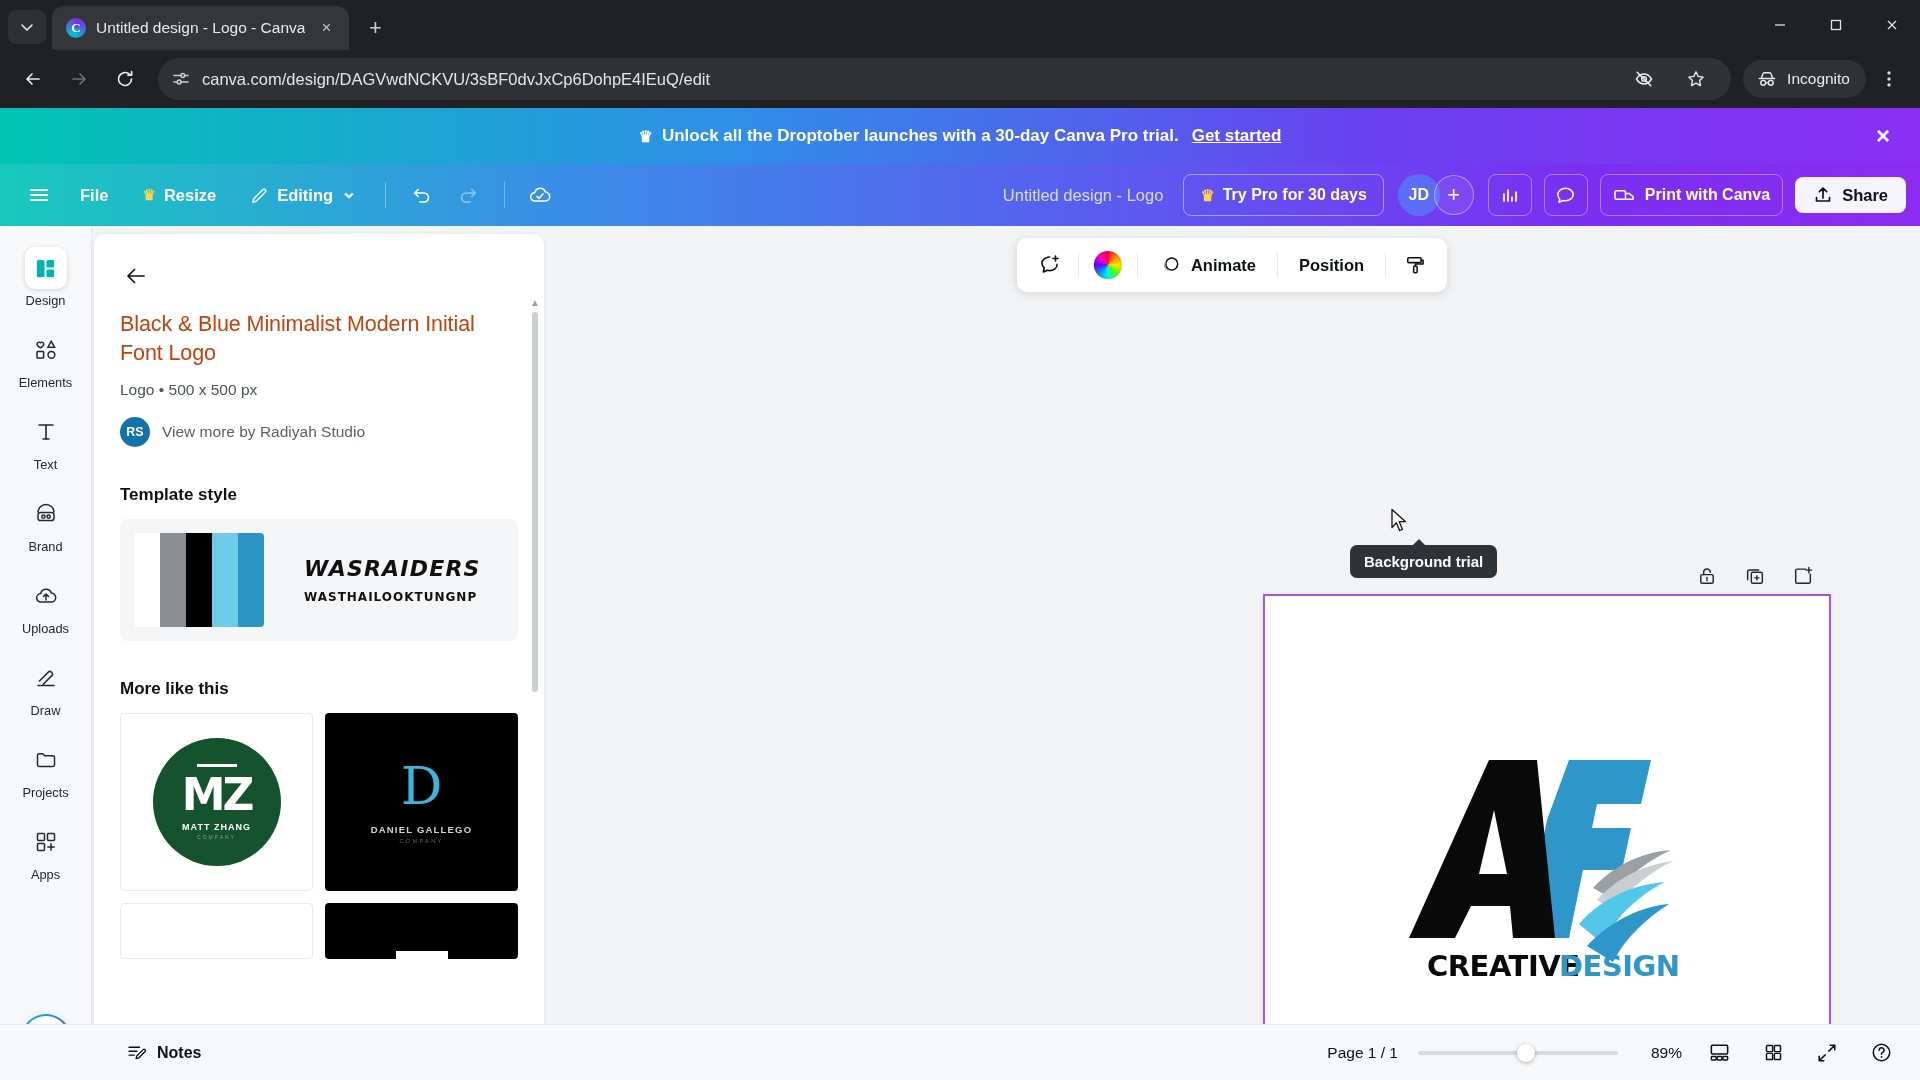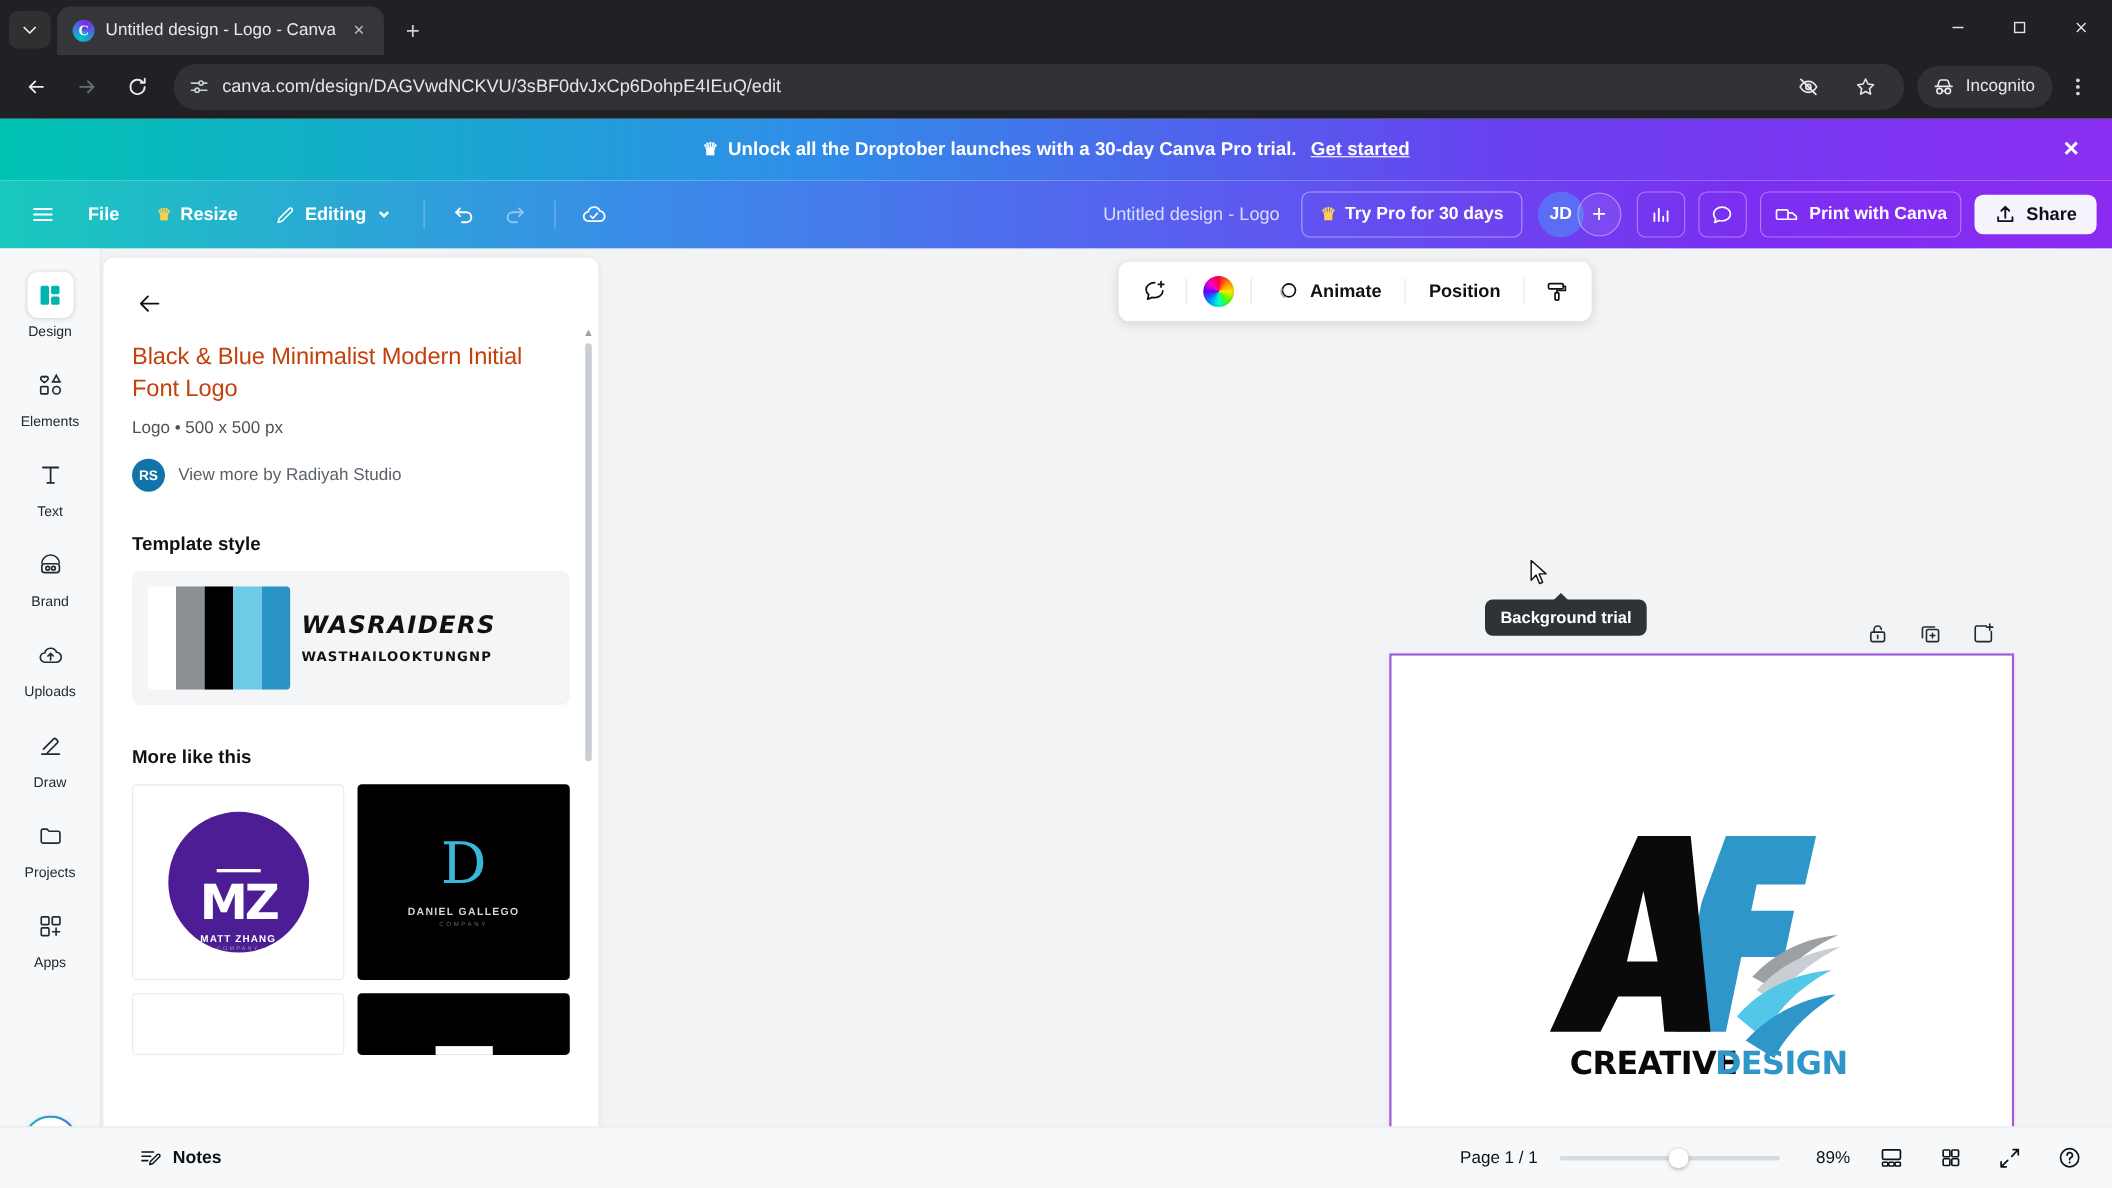--- a/index.html
+++ b/index.html
@@ -197,40 +197,40 @@
     display: flex; align-items: center; justify-content: center; flex: none;
   }
   .author-name { font-size: 15.5px; color: #5a6168; }
   .sec-h { font-size: 17px; font-weight: 700; color: #0d1216; margin: 38px 0 14px; }
   .style-card {
     background: #f4f5f6; border-radius: 8px; height: 122px;
     display: flex; align-items: center; padding: 0; cursor: pointer; overflow: hidden;
   }
   .swatches { display: flex; height: 94px; margin-left: 14px; border-radius: 4px; overflow: hidden; }
   .swatches i { display: block; width: 26px; height: 100%; }
-  .style-txt { margin-left: 10px; }
+  .style-txt { margin-left: 40px; }
   .style-txt .s1 {
     font-size: 22px; font-weight: 900; font-style: italic; letter-spacing: 1.2px;
     color: #111; font-family: "DejaVu Sans", sans-serif;
   }
   .style-txt .s2 {
     font-size: 12px; font-weight: 700; letter-spacing: 1px; color: #111; margin-top: 9px;
     font-family: "DejaVu Sans", sans-serif;
   }
   .grid2 { display: grid; grid-template-columns: 1fr 1fr; gap: 12px; margin-top: 6px; }
   .thumb { height: 178px; border-radius: 4px; overflow: hidden; cursor: pointer; position: relative; }
   .thumb.white { background: #fff; border: 1px solid #e7e9eb; }
   .thumb.black { background: #000; }
   .thumb-half { height: 56px; }
 
   
   .mz-wrap { width: 100%; height: 100%; display:flex; align-items:center; justify-content:center; }
   .mz-circle {
-    width: 128px; height: 128px; border-radius: 50%; background: #4c1d95;
-    display: flex; flex-direction: column; align-items: center; justify-content: flex-end;
+    width: 128px; height: 128px; border-radius: 50%; background: #14532d;
+    display: flex; flex-direction: column; align-items: center; justify-content: center;
     color: #fff;
   }
   .mz-letters { font-size: 44px; font-weight: 900; letter-spacing: -3px; font-family: "DejaVu Sans", sans-serif; }
   .mz-name { font-size: 9px; font-weight: 700; letter-spacing: 1px; margin-top: 2px; }
   .mz-sub { font-size: 5px; letter-spacing: 2px; color: #9a9a9a; margin-top: 2px; }
   .dg-wrap { width: 100%; height: 100%; display:flex; flex-direction:column; align-items:center; justify-content:center; }
   .dg-mark { font-size: 52px; color: #39b6d8; font-weight: 300; font-family: "DejaVu Serif", serif; line-height: 1; }
   .dg-name { font-size: 9.5px; font-weight: 700; letter-spacing: 1.2px; color: #cfd6da; margin-top: 12px; }
   .dg-sub { font-size: 5.5px; letter-spacing: 2.4px; color: #5d6a70; margin-top: 3px; }
 

